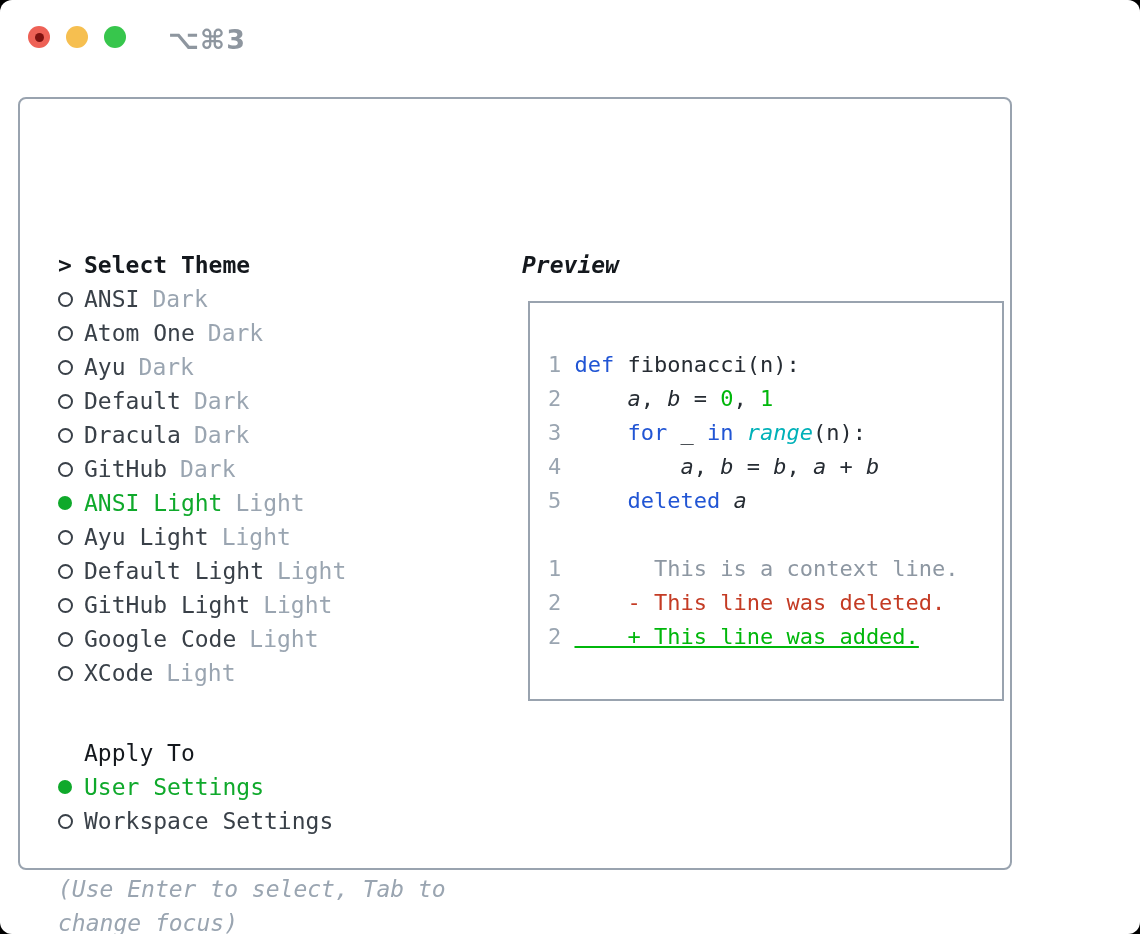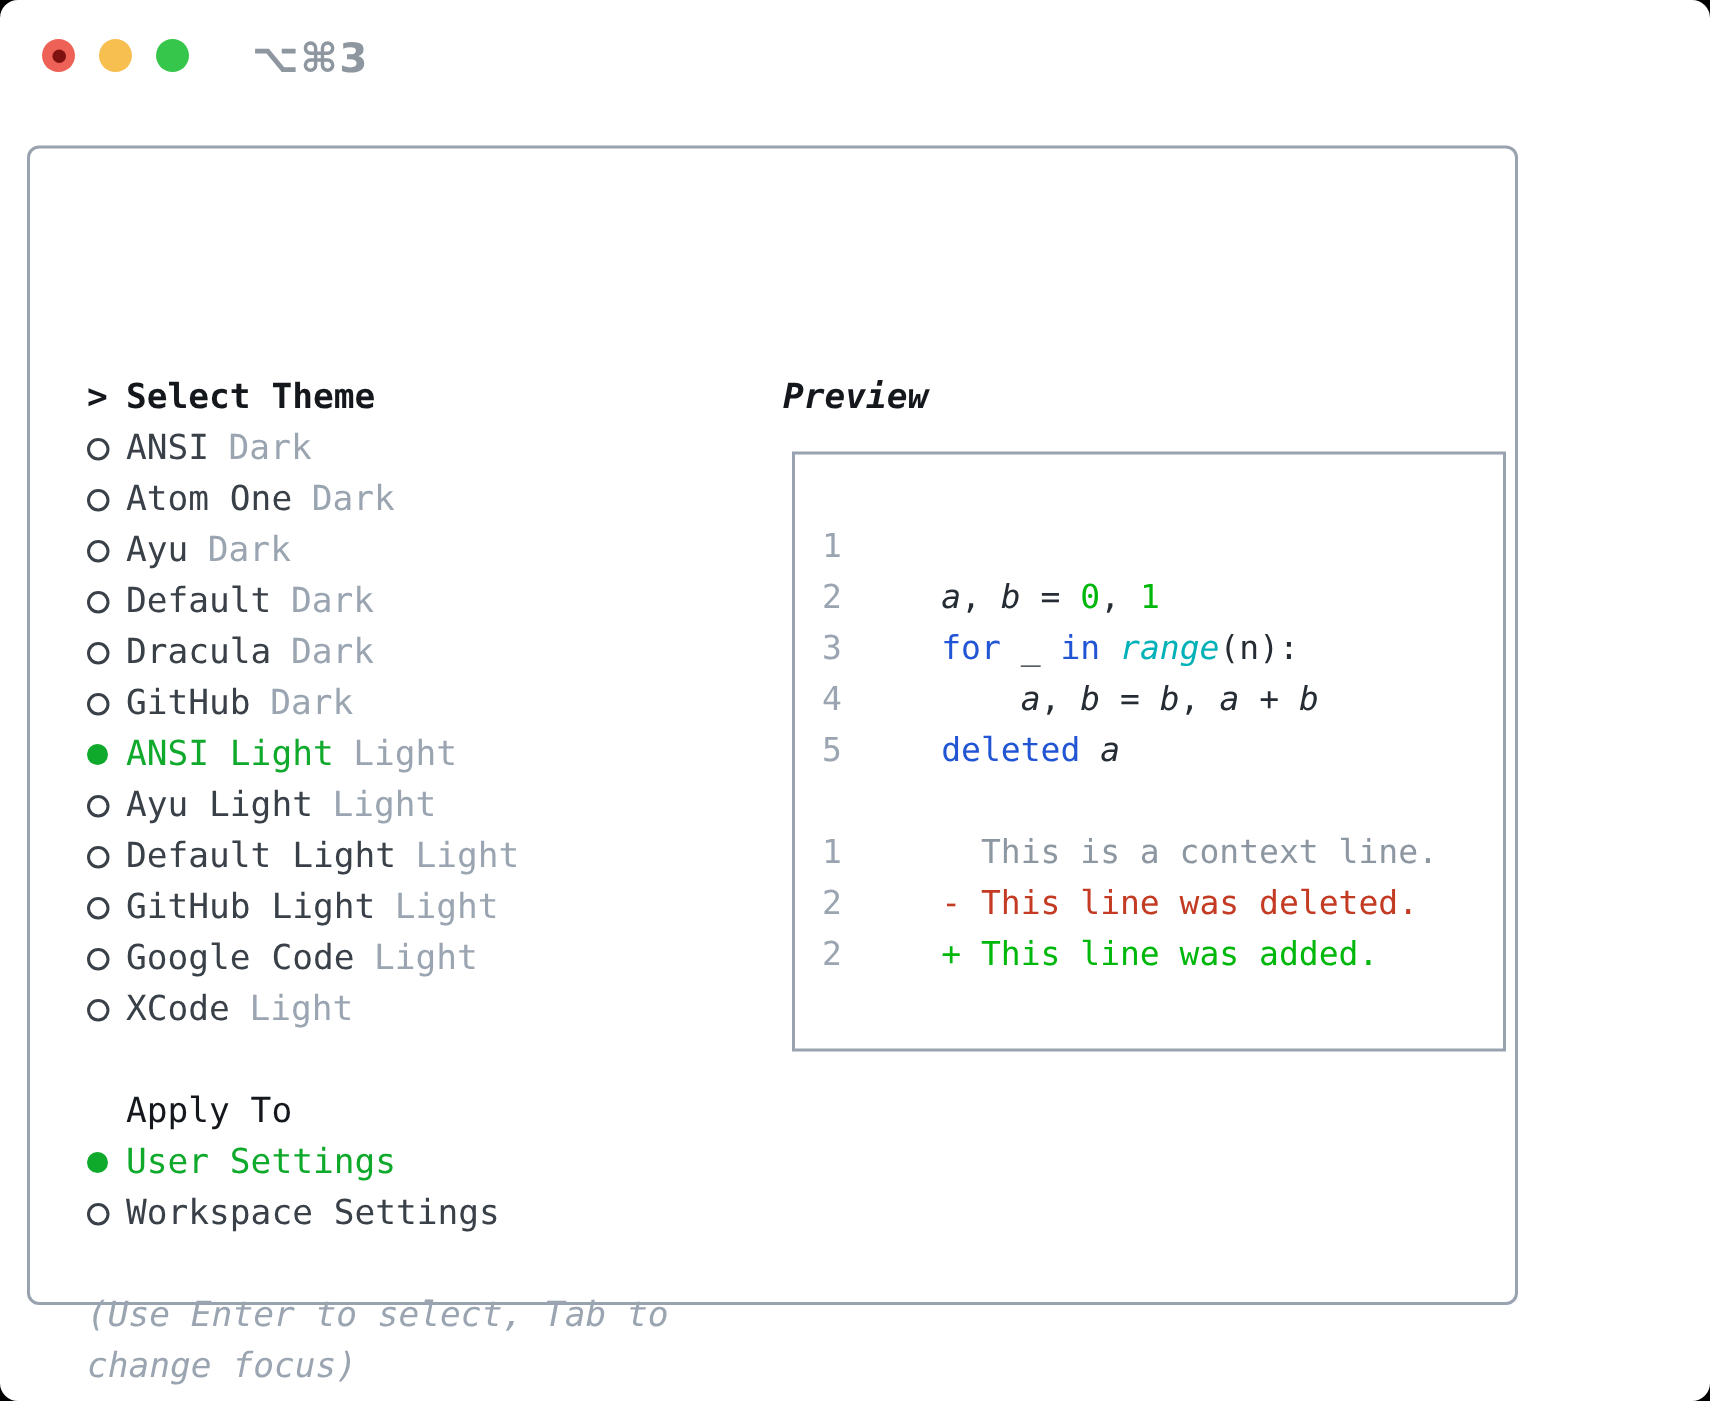--- a/index.html
+++ b/index.html
@@ -35,21 +35,21 @@
   .row{height:34px;display:flex;align-items:center;font-size:23px;}
   .marker{width:26px;display:flex;align-items:center;flex:none;}
   .title-row .marker{color:var(--header-black,#14181d);font-weight:bold;}
   .panel-title{font-weight:bold;color:var(--header-black,#14181d);}
   .radio{width:11px;height:11px;border:2px solid var(--text-dark,#394048);border-radius:50%;box-sizing:content-box;}
   .row.selected .radio{width:14px;height:14px;border:none;background:var(--accent-green,#0fa92b);}
   .item-name{color:var(--text-dark,#394048);white-space:pre;}
   .row.selected .item-name{color:var(--accent-green,#0fa92b);}
   .badge{color:var(--muted-gray,#9aa5b1);margin-left:13px;white-space:pre;}
   .spacer{height:34px;}
-  .section-title{margin-left:26px;color:var(--header-black,#14181d);}
+  .section-title{margin-left:26px;color:var(--header-black,#14181d);margin-top:12px;}
   .hint{
     margin-top:34px;width:420px;font-size:23px;line-height:34px;
     color:var(--muted-gray,#9aa5b1);
     font-style:italic;
   }
   
   .preview-title{
     position:absolute;left:502px;top:149px;height:34px;display:flex;align-items:center;
     font-size:23px;font-weight:bold;color:var(--header-black,#14181d);font-style:italic;
   }
@@ -60,21 +60,21 @@
   .code{padding:44px 0 0 18px;}
   .code-line{height:34px;display:flex;align-items:center;font-size:22px;white-space:pre;}
   .ln{display:inline-block;width:2ch;color:var(--muted-gray,#9aa5b1);flex:none;}
   .seg-fg{color:#262c33;}
   .seg-kw{color:var(--keyword-blue,#2155d4);}
   .seg-var{color:#262c33;font-style:italic;}
   .seg-num{color:var(--code-green,#00b70b);}
   .seg-builtin{color:var(--builtin-cyan,#00b1b8);font-style:italic;}
   .seg-ctx{color:var(--context-gray,#8d97a2);}
   .seg-del{color:var(--deleted-red,#c43b24);}
-  .seg-add{color:var(--code-green,#00b70b);}
+  .seg-add{color:var(--code-green,#00b70b);text-decoration:underline;}
 </style>
 </head>
 <body>
 
 <div class="window">
 
   <div class="traffic">
     <span class="tl red">
         <span class="tl-dot"></span>
       </span>
@@ -209,20 +209,21 @@
 </div>
 
       <div class="hint">(Use Enter to select, Tab to change focus)</div>
     </div>
 
     <div class="preview-title">Preview</div>
     <div class="preview-box">
       <div class="code" id="code">
   <div class="code-line">
     <span class="ln">1</span>
+    <span class="code-content"><span class="seg-kw">def</span><span class="seg-fg"> fibonacci(n):</span></span>
   </div>
 
   <div class="code-line">
     <span class="ln">2</span>
     <span class="code-content"><span class="seg-fg">    </span><span class="seg-var">a</span><span class="seg-fg">, </span><span class="seg-var">b</span><span class="seg-fg"> = </span><span class="seg-num">0</span><span class="seg-fg">, </span><span class="seg-num">1</span></span>
   </div>
 
   <div class="code-line">
     <span class="ln">3</span>
     <span class="code-content"><span class="seg-fg">    </span><span class="seg-kw">for</span><span class="seg-fg"> _ </span><span class="seg-kw">in</span><span class="seg-fg"> </span><span class="seg-builtin">range</span><span class="seg-fg">(n):</span></span>

